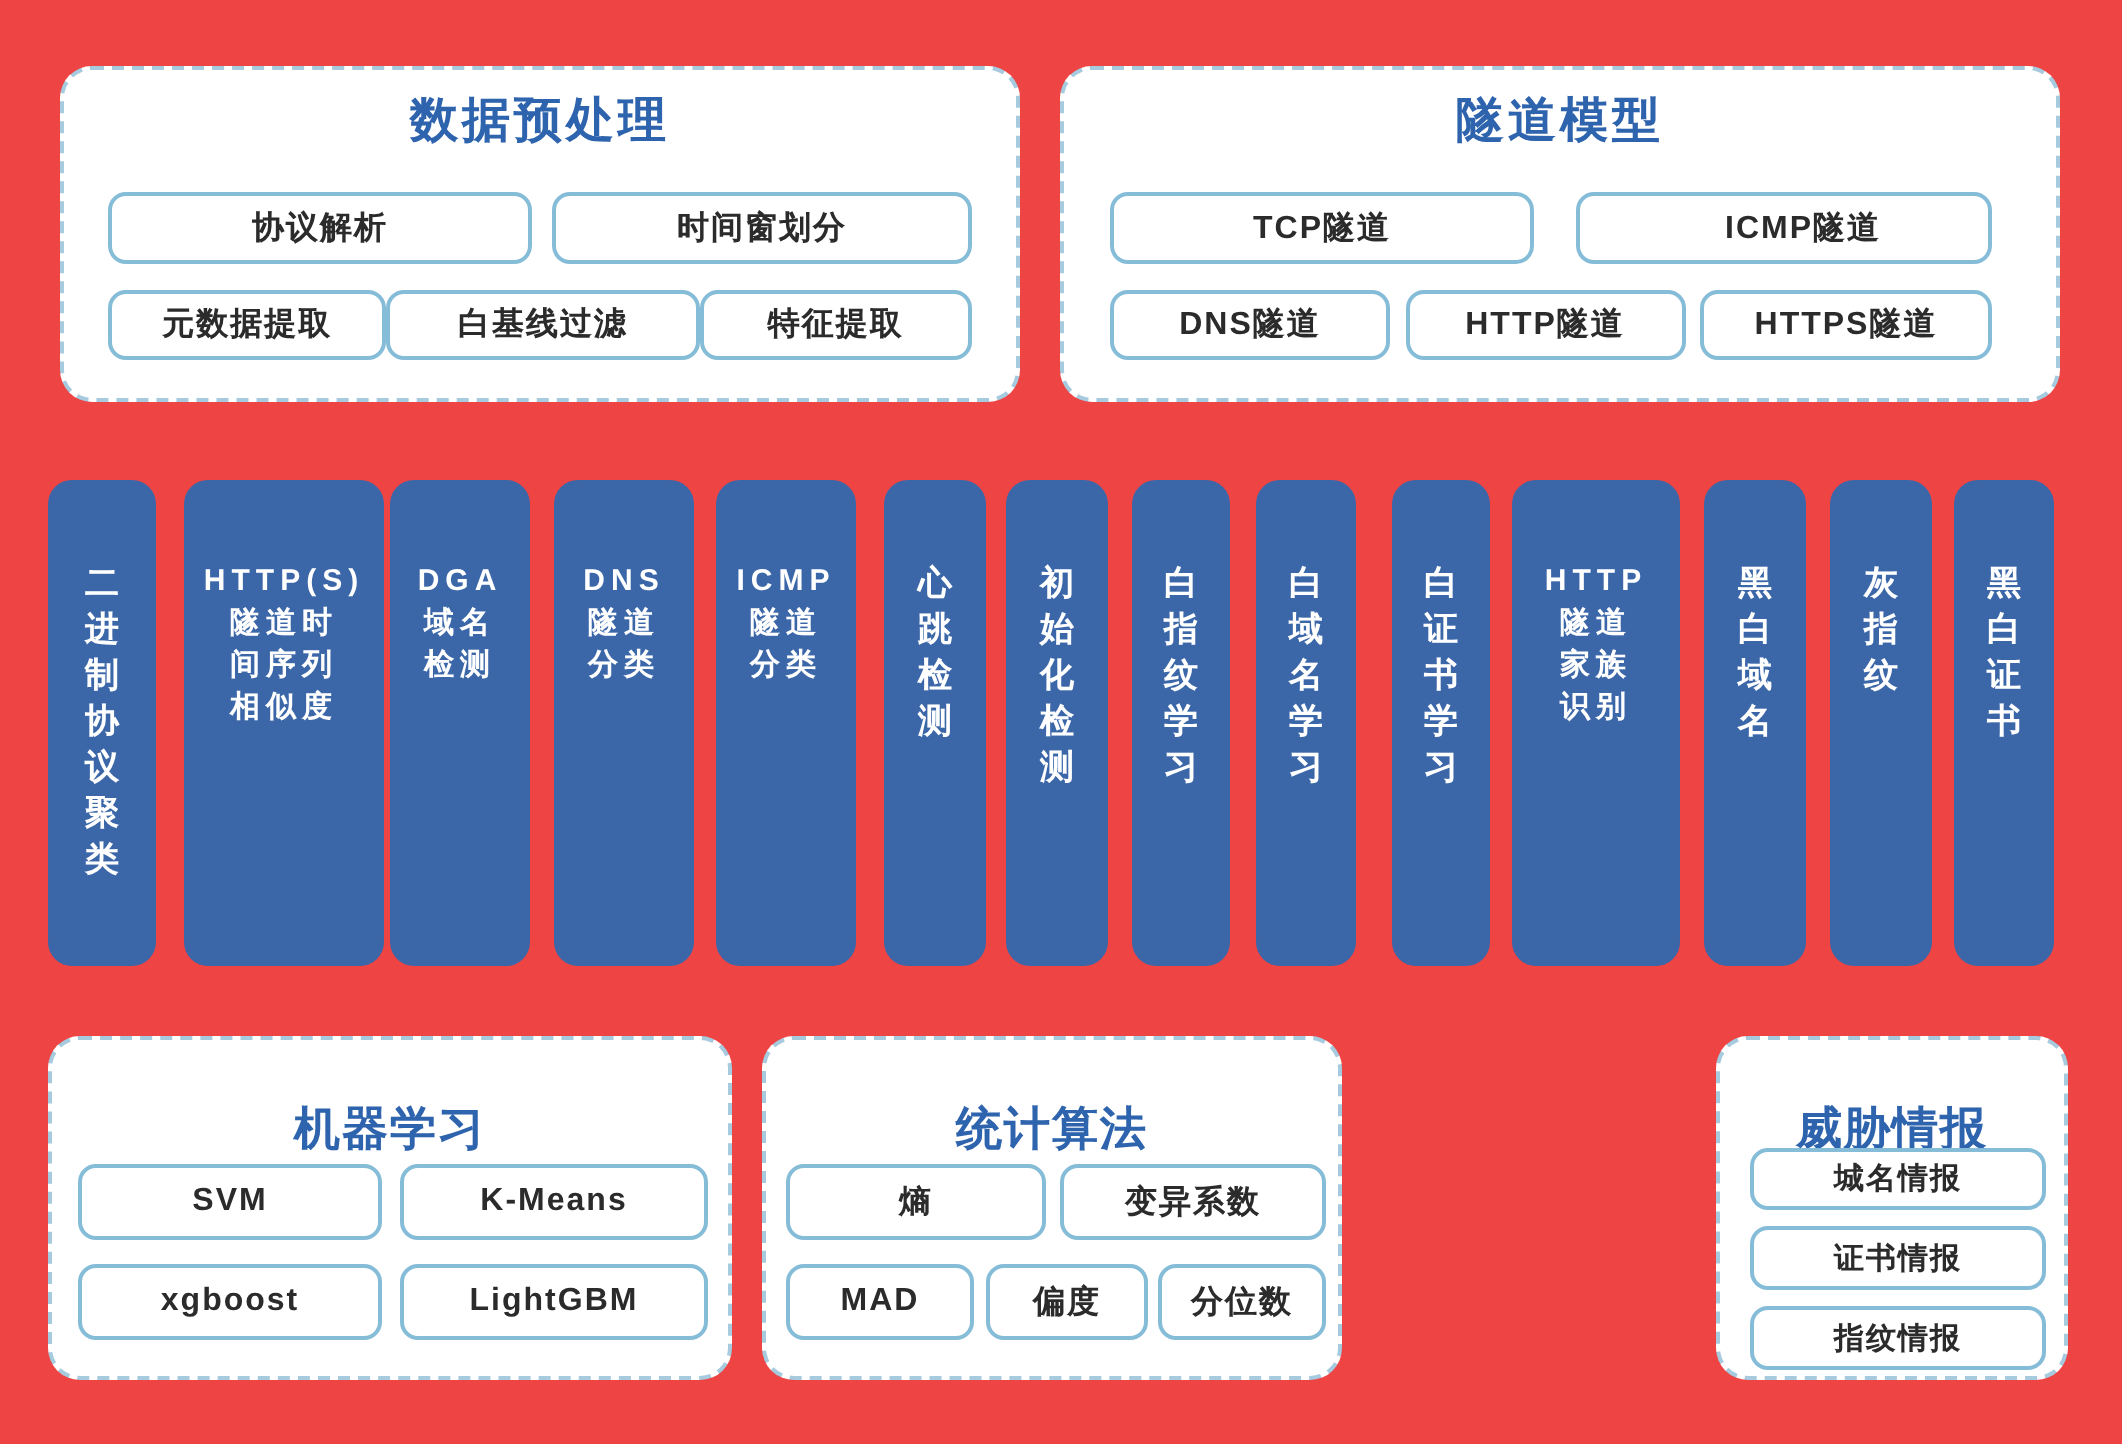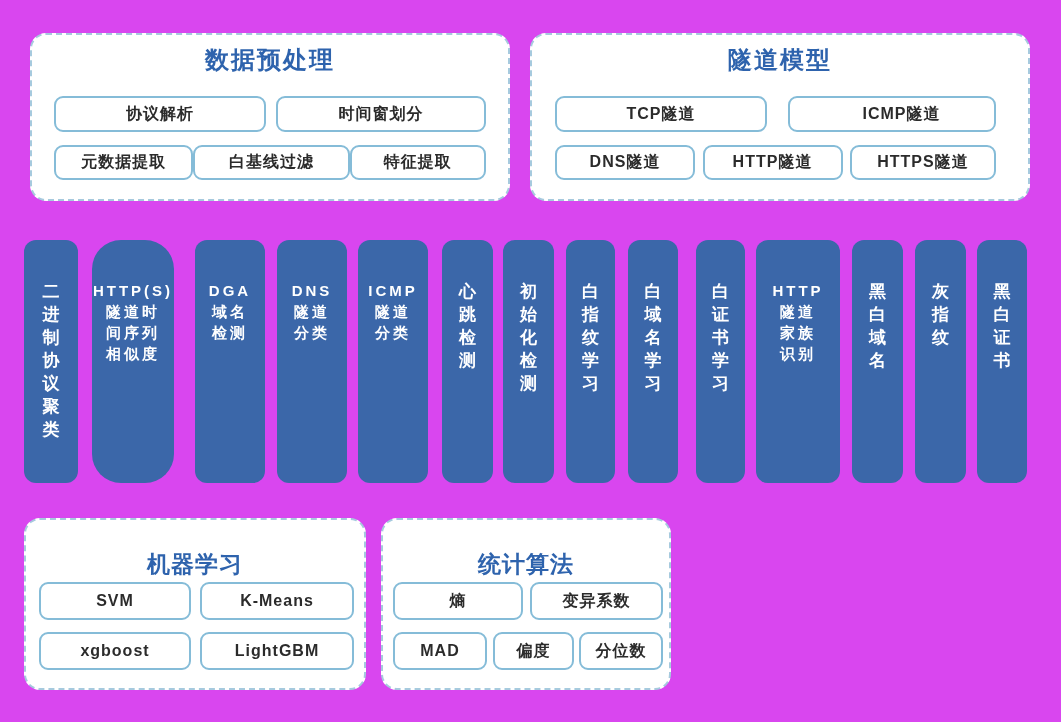--- a/index.html
+++ b/index.html
@@ -1,17 +1,17 @@
 <!DOCTYPE html>
 <html><head>
 <meta charset="utf-8">
 <style>
   html,body{margin:0;padding:0;background:#ffffff;}
   body{font-family:"Liberation Sans","DejaVu Sans",sans-serif;}
-  .canvas{position:relative;width:1061px;height:722px;background:#d946ef;overflow:hidden;}
+  .canvas{position:relative;width:1061px;height:722px;background:#ef4444;overflow:hidden;}
 
   
   .panel{position:absolute;border:2px dashed #a6cade;border-radius:16px;background:#ffffff;box-sizing:border-box;}
   .panel-title{position:absolute;left:0;right:0;top:9px;margin:0;text-align:center;
     color:#2e63ad;font-weight:bold;font-size:24px;letter-spacing:2px;}
   .panel-title.small{font-size:23px;letter-spacing:1px;margin-top:20px;}
 
   
   .chip{display:flex;align-items:center;justify-content:center;box-sizing:border-box;
     background:#ffffff;border:2px solid #85bcd8;border-radius:9px;
@@ -60,21 +60,21 @@
   </section>
 
   <div class="bars">
     <div class="bar vert" style="left:24px;width:54px;"><span class="txt">二
 进
 制
 协
 议
 聚
 类</span></div>
-    <div class="bar wrap" style="left:92px;width:82px;border-radius:29px;"><span class="txt">HTTP(S)
+    <div class="bar wrap" style="left:92px;width:100px;"><span class="txt">HTTP(S)
 隧道时
 间序列
 相似度</span></div>
     <div class="bar wrap" style="left:195px;width:70px;"><span class="txt">DGA
 域名
 检测</span></div>
     <div class="bar wrap" style="left:277px;width:70px;"><span class="txt">DNS
 隧道
 分类</span></div>
     <div class="bar wrap" style="left:358px;width:70px;"><span class="txt">ICMP
@@ -132,14 +132,20 @@
   <section class="panel" style="left:381px;top:518px;width:290px;height:172px;">
     <h2 class="panel-title small">统计算法</h2>
     <div class="chip abs" style="left:10px;top:62px;width:130px;height:38px;">熵</div>
     <div class="chip abs" style="left:147px;top:62px;width:133px;height:38px;">变异系数</div>
     <div class="chip abs" style="left:10px;top:112px;width:94px;height:38px;">MAD</div>
     <div class="chip abs" style="left:110px;top:112px;width:81px;height:38px;">偏度</div>
     <div class="chip abs" style="left:196px;top:112px;width:84px;height:38px;">分位数</div>
   </section>
 
 
+  <section class="panel" style="left:858px;top:518px;width:176px;height:172px;">
+    <h2 class="panel-title small">威胁情报</h2>
+    <div class="chip abs" style="left:15px;top:54px;width:148px;height:31px;font-size:15px;">城名情报</div>
+    <div class="chip abs" style="left:15px;top:93px;width:148px;height:32px;font-size:15px;">证书情报</div>
+    <div class="chip abs" style="left:15px;top:133px;width:148px;height:32px;font-size:15px;">指纹情报</div>
+  </section>
 
 </div>
 
 </body></html>

